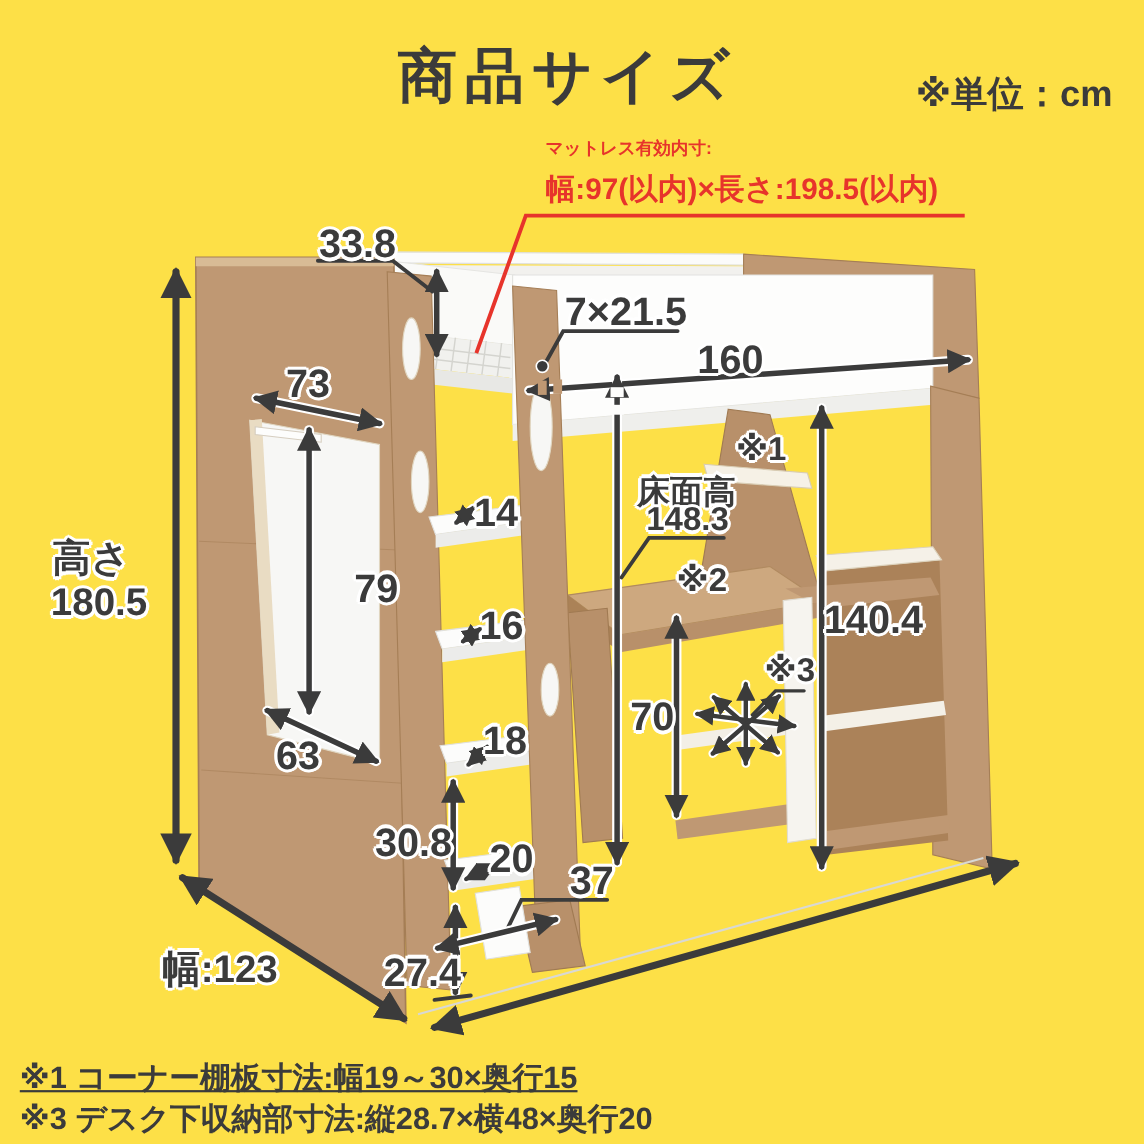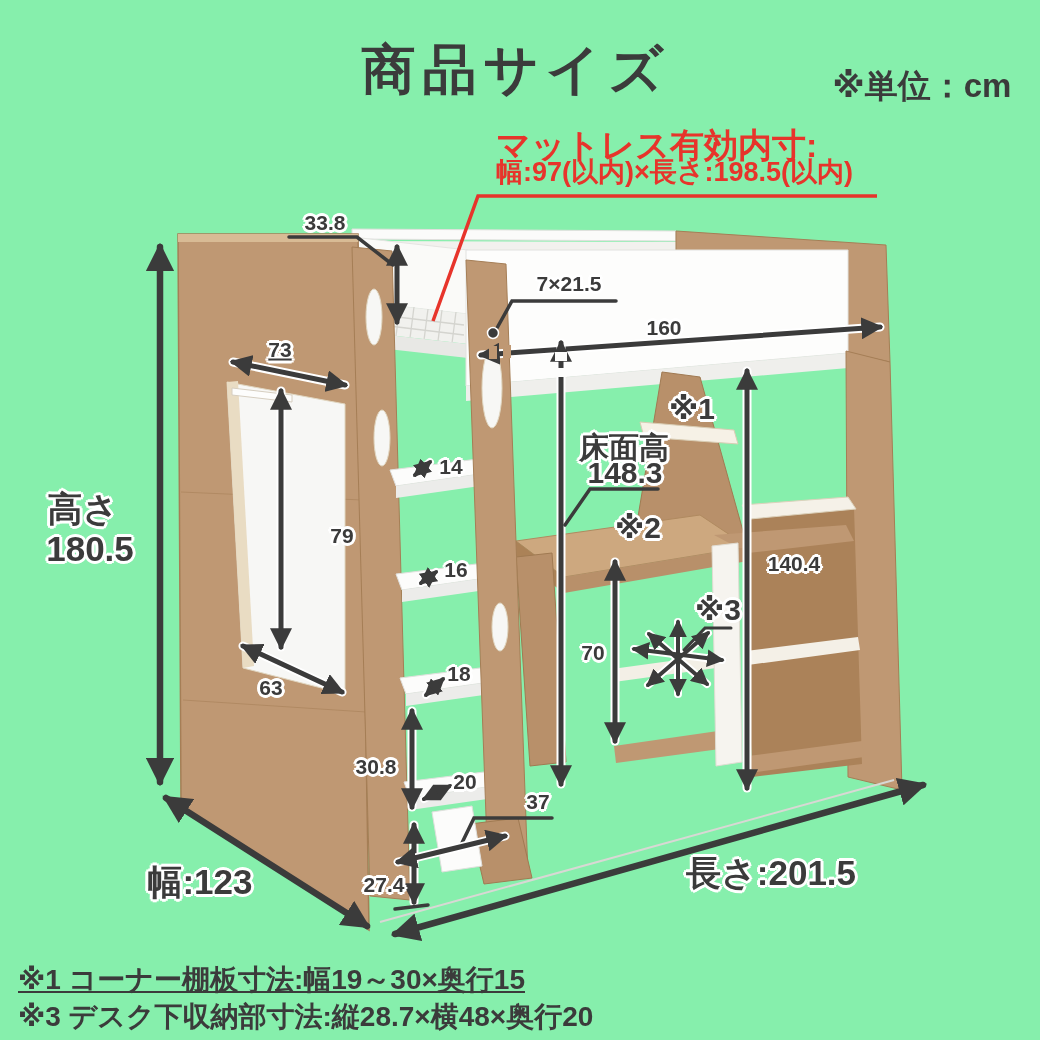--- a/index.html
+++ b/index.html
@@ -1,38 +1,38 @@
 <!DOCTYPE html>
 <html><head>
 <meta charset="utf-8">
 <style>
   html,body{margin:0;padding:0;}
   body{font-family:"Liberation Sans","DejaVu Sans",sans-serif;}
-  #stage{position:relative;width:1040px;height:1040px;background:#86efac;overflow:hidden;}
+  #stage{position:relative;width:1040px;height:1040px;background:#fde047;overflow:hidden;}
   #stage svg{position:absolute;left:0;top:0;}
   
   .lbl{
     position:absolute;transform:translate(-50%,-50%);
     font-weight:bold;color:#3b3b3b;white-space:nowrap;line-height:1;
     text-shadow:-3px 0 0 #fff,3px 0 0 #fff,0 -3px 0 #fff,0 3px 0 #fff,
                 -2px -2px 0 #fff,2px -2px 0 #fff,-2px 2px 0 #fff,2px 2px 0 #fff;
   }
-  .num{font-size:21px;}
+  .num{font-size:36px;}
   .num-s{font-size:30px;}
   .big{font-size:35px;}
   .title{
     position:absolute;left:516px;top:70px;transform:translate(-50%,-50%);
     font-size:54px;font-weight:bold;color:#3b3b3b;letter-spacing:7px;white-space:nowrap;
   }
   .unit{
     position:absolute;left:922px;top:86px;transform:translate(-50%,-50%);
     font-size:33px;font-weight:bold;color:#3b3b3b;white-space:nowrap;
   }
   .red-note{position:absolute;left:496px;font-weight:bold;color:#e7342b;white-space:nowrap;line-height:1;}
-  .red1{top:128px;font-size:34px;}
+  .red1{top:128px;font-size:16px;}
   .red2{top:159px;font-size:27px;}
   .footnote{position:absolute;left:18px;font-size:28px;font-weight:bold;color:#3b3b3b;white-space:nowrap;}
   .fn1{top:961px;text-decoration:underline;} .fn2{top:998px;}
 </style>
 </head>
 <body>
 
 <div id="stage">
 
 <svg width="1040" height="1040" viewBox="0 0 1040 1040">
@@ -192,21 +192,21 @@
   </g>
 </svg>
 
   <div class="title">商品サイズ</div>
   <div class="unit">※単位：cm</div>
 
   <div class="red-note red1">マットレス有効内寸:</div>
   <div class="red-note red2">幅:97(以内)×長さ:198.5(以内)</div>
 
   <div class="lbl num" style="left:325px;top:222px;">33.8</div>
-  <div class="lbl num" style="left:280px;top:349px;text-decoration:underline;">73</div>
+  <div class="lbl num" style="left:280px;top:349px;">73</div>
   <div class="lbl big" style="left:83px;top:508px;">高さ</div>
   <div class="lbl big" style="left:90px;top:548px;">180.5</div>
   <div class="lbl num" style="left:304px;top:535px;margin-left:38px;">79</div>
   <div class="lbl num" style="left:271px;top:687px;">63</div>
   <div class="lbl num" style="left:451px;top:466px;text-align:center;">14</div>
   <div class="lbl num" style="left:456px;top:569px;">16</div>
   <div class="lbl num" style="left:459px;top:673px;">18</div>
   <div class="lbl num" style="left:465px;top:781px;">20</div>
   <div class="lbl num" style="left:376px;top:766px;">30.8</div>
   <div class="lbl num" style="left:538px;top:801px;">37</div>
@@ -214,17 +214,16 @@
   <div class="lbl num" style="left:569px;top:283px;">7×21.5</div>
   <div class="lbl num" style="left:664px;top:327px;">160</div>
   <div class="lbl num-s" style="left:624px;top:448px;">床面高</div>
   <div class="lbl num-s" style="left:625px;top:473px;">148.3</div>
   <div class="lbl num-s" style="left:692px;top:409px;">※1</div>
   <div class="lbl num-s" style="left:638px;top:528px;">※2</div>
   <div class="lbl num-s" style="left:718px;top:610px;">※3</div>
   <div class="lbl num" style="left:794px;top:563px;">140.4</div>
   <div class="lbl num" style="left:593px;top:652px;">70</div>
   <div class="lbl big" style="left:200px;top:881px;">幅:123</div>
-  <div class="lbl big" style="left:771px;top:872px;">長さ:201.5</div>
 
   <div class="footnote fn1">※1 コーナー棚板寸法:幅19～30×奥行15</div>
   <div class="footnote fn2">※3 デスク下収納部寸法:縦28.7×横48×奥行20</div>
 </div>
 
 </body></html>

